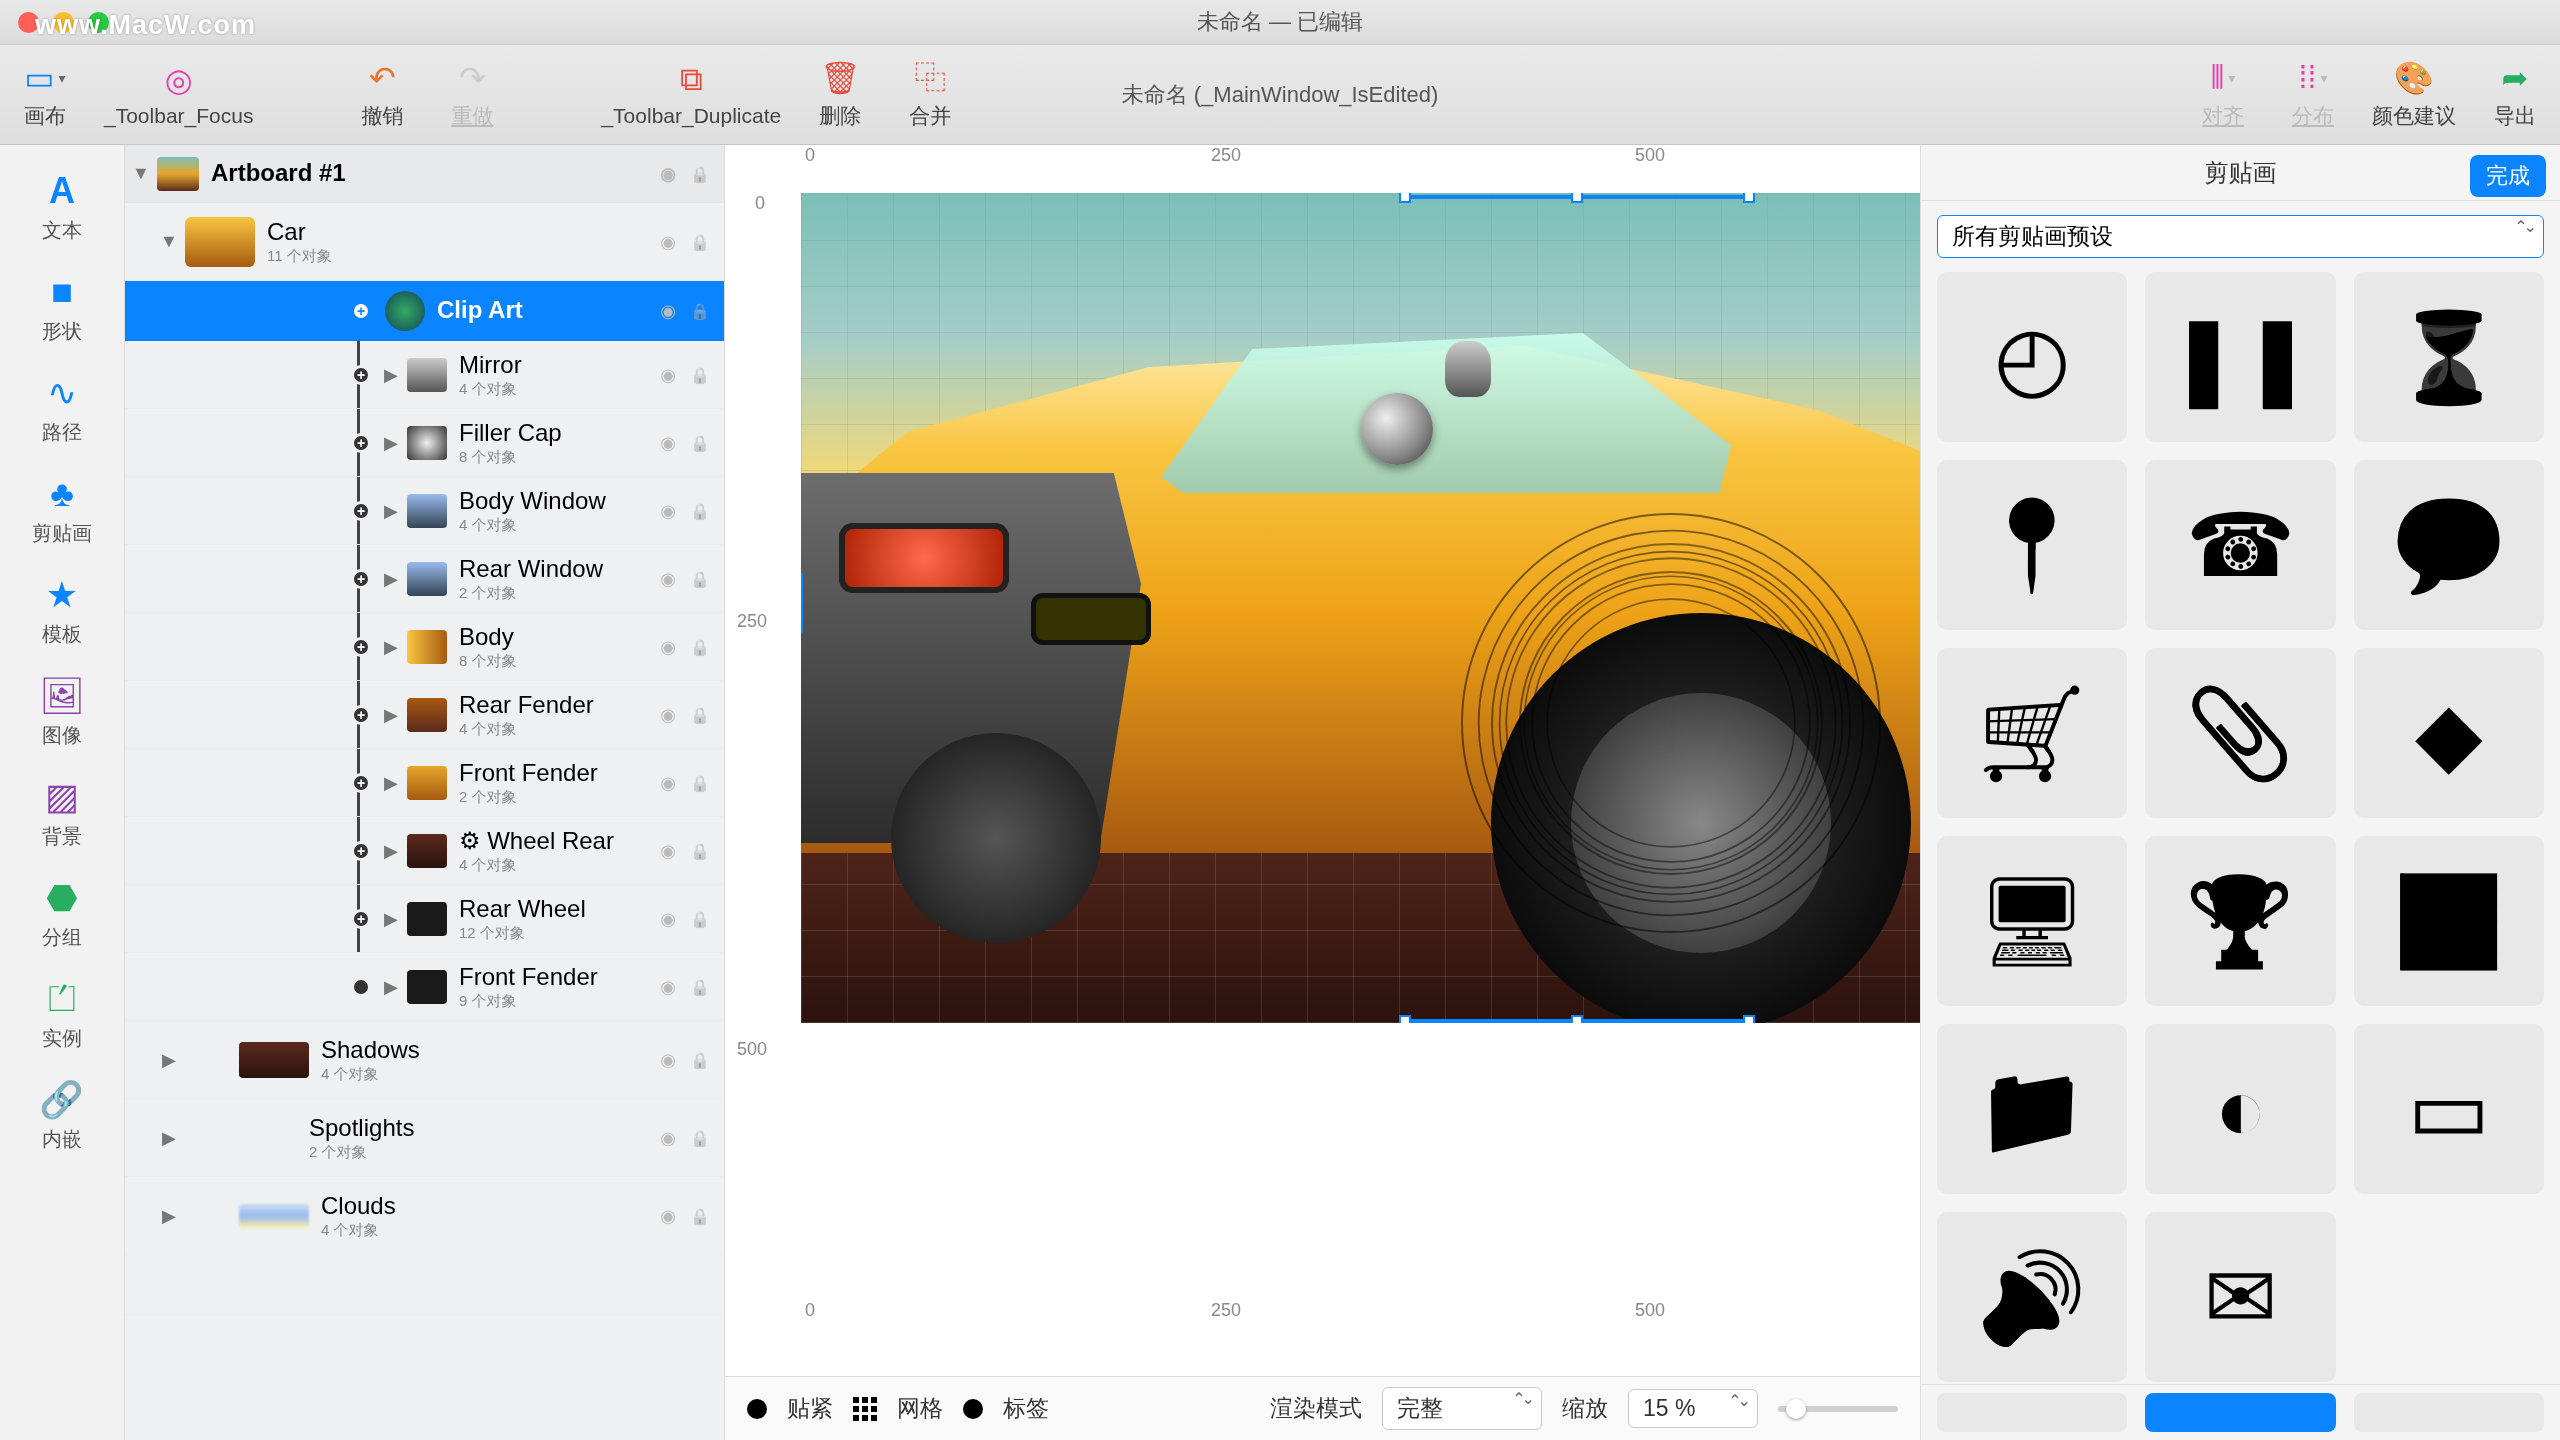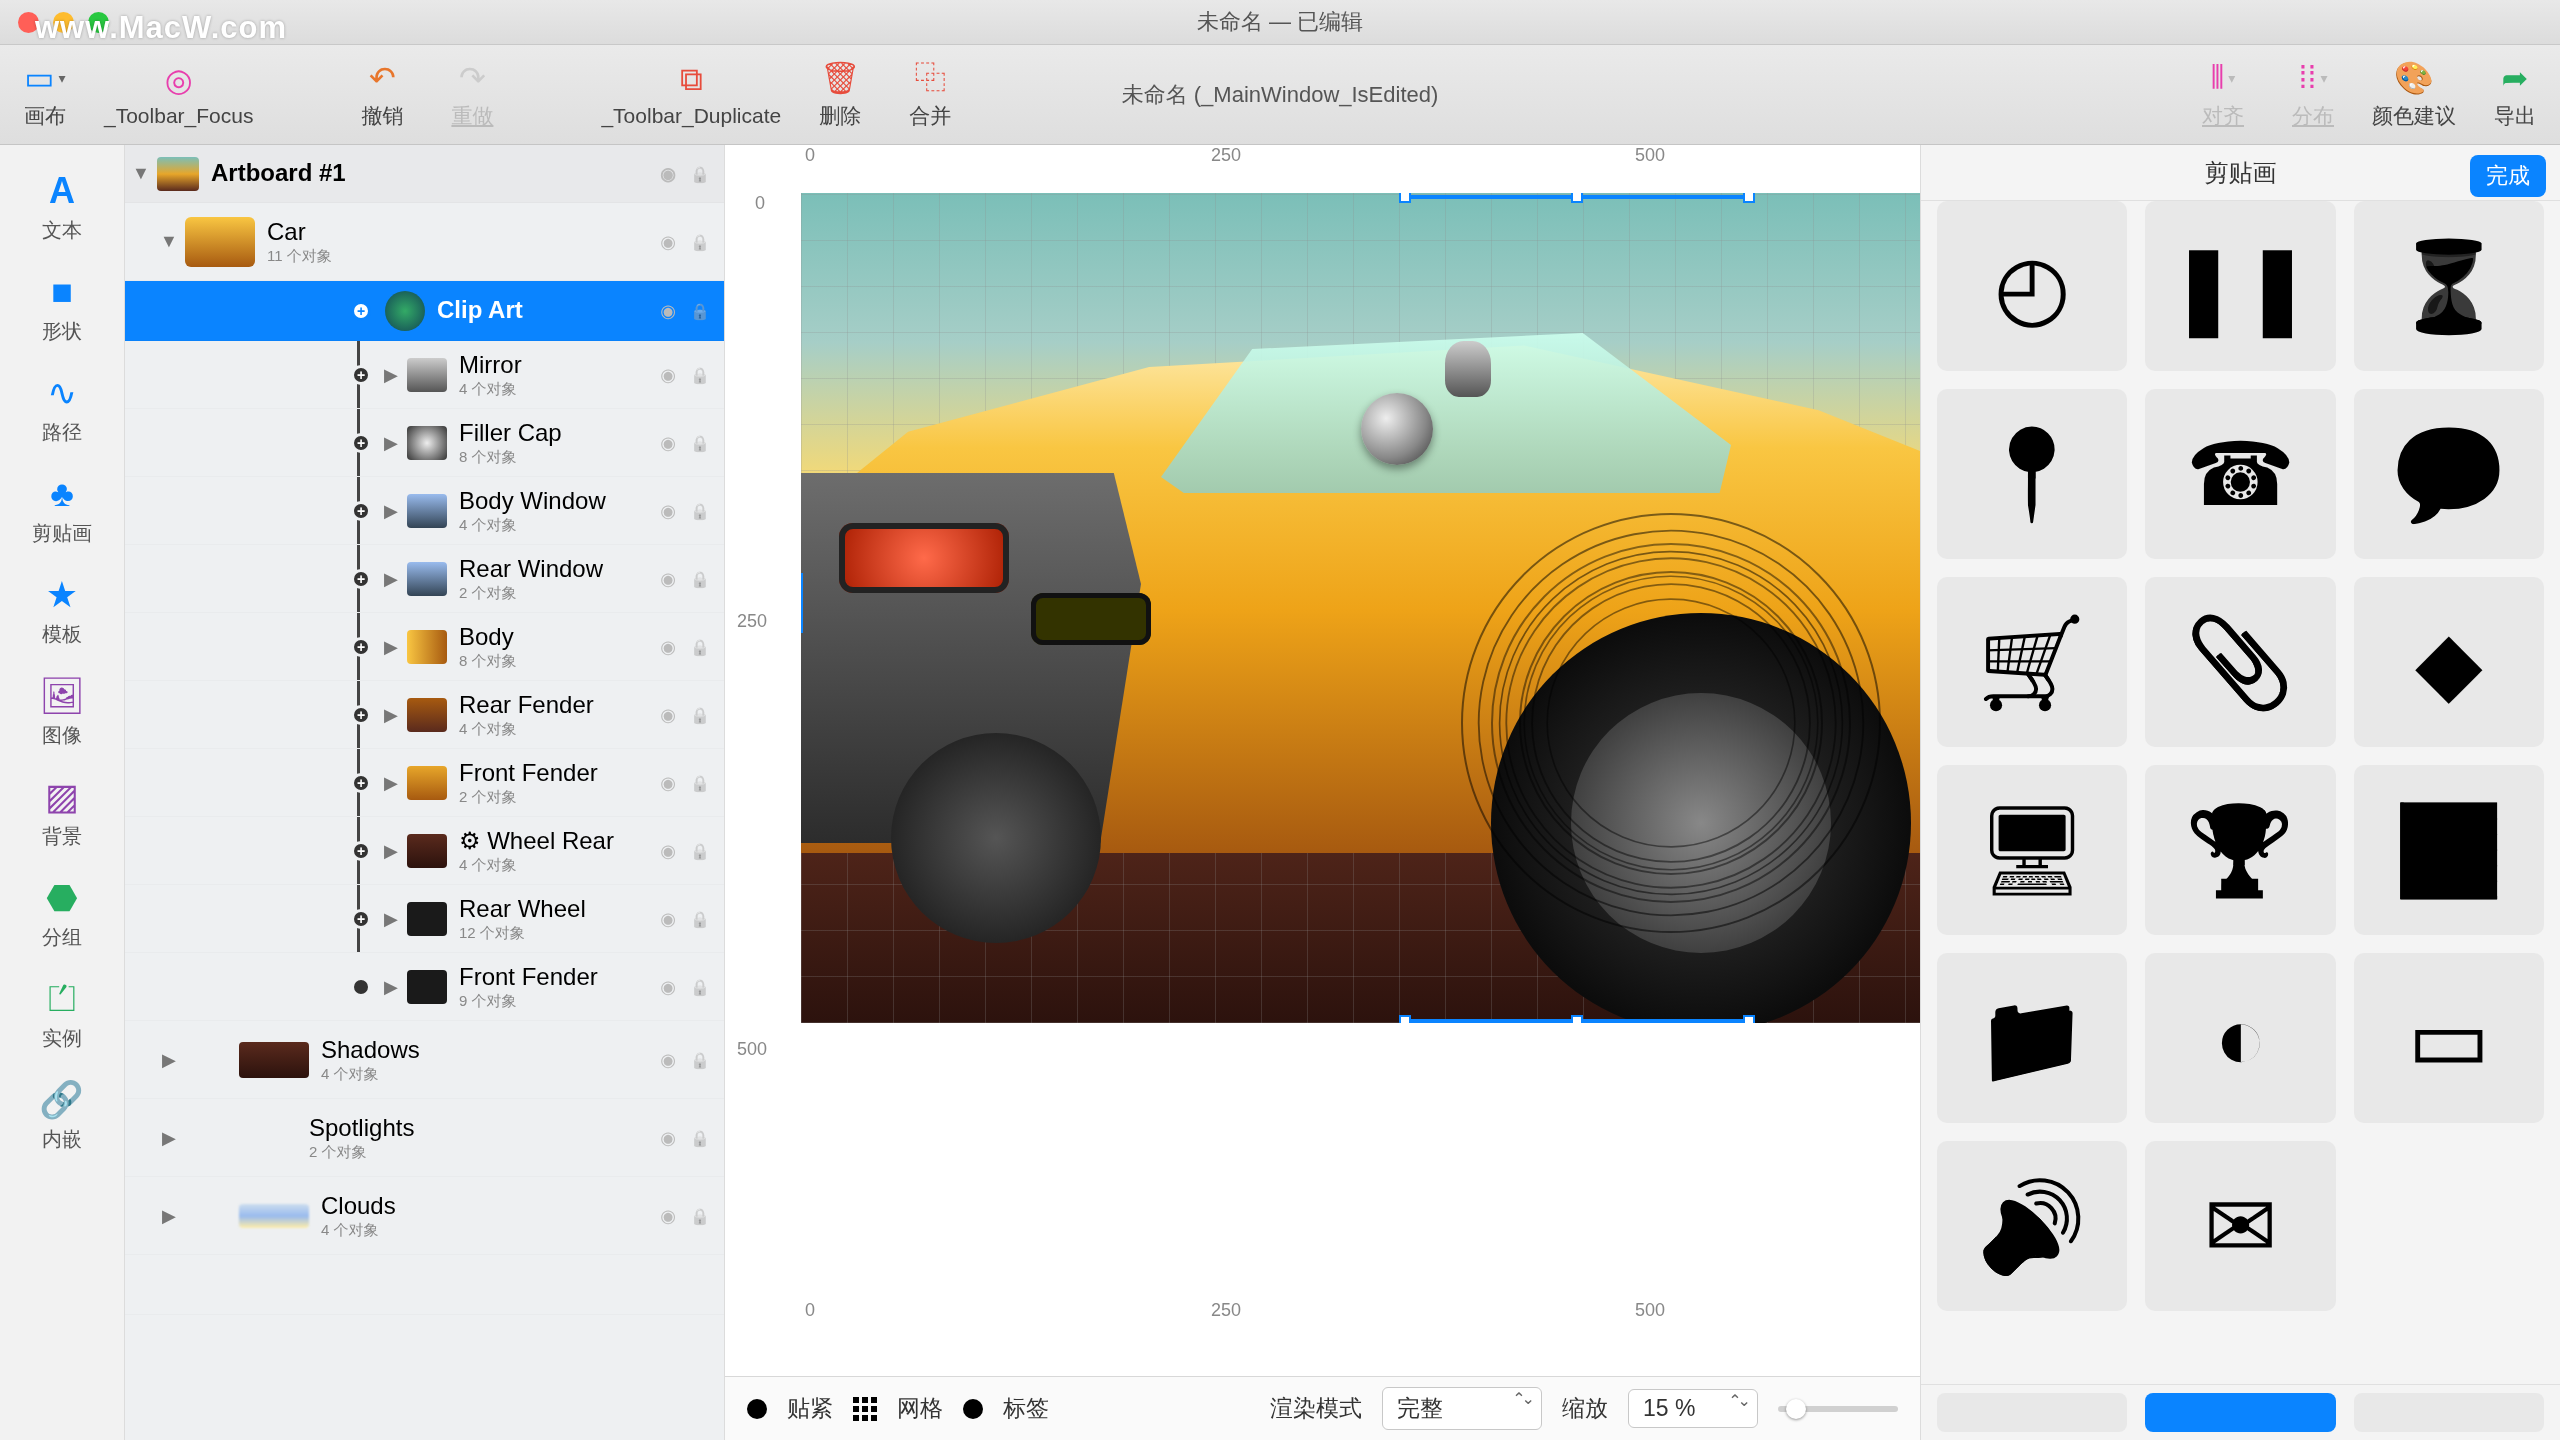--- a/index.html
+++ b/index.html
@@ -1,21 +1,21 @@
 <!DOCTYPE html>
 <html><head>
 <meta charset="utf-8">
 <style>
 * { margin: 0; padding: 0; box-sizing: border-box; font-family: -apple-system, "Helvetica Neue", Arial, sans-serif; }
 body { width: 2560px; height: 1440px; background: #f5f5f5; overflow: hidden; position: relative; }
 .titlebar { height: 45px; background: linear-gradient(#e8e8e8,#dcdcdc); display: flex; align-items: center; position: relative; border-bottom: 1px solid #c8c8c8; }
 .traffic { display: flex; gap: 14px; margin-left: 18px; }
 .traffic span { width: 21px; height: 21px; border-radius: 50%; display: inline-block; }
 .t-red { background:#ff5f57; } .t-yellow{background:#febc2e;} .t-green{background:#28c840;}
-.watermark { position:absolute; left:35px; top:10px; color:#fff; font-size:31px; font-weight:600; text-shadow:0 0 3px rgba(0,0,0,.3); letter-spacing:1px;}
+.watermark { position:absolute; left:35px; top:10px; color:#fff; font-size:27px; font-weight:600; text-shadow:0 0 3px rgba(0,0,0,.3); letter-spacing:1px;}
 .titlebar .title { position:absolute; left:50%; transform:translateX(-50%); font-size:22px; color:#555; }
 .toolbar { height: 100px; background: linear-gradient(#eaeaea,#dedede); display:flex; align-items:center; border-bottom:1px solid #c5c5c5; }
 .tb-group { display:flex; }
 .tb-btn { display:flex; flex-direction:column; align-items:center; justify-content:center; min-width:90px; padding:8px 14px; gap:6px; }
 .tb-btn .ic { height:36px; display:flex; align-items:center; justify-content:center; font-size:32px; }
 .tb-btn .lbl { font-size:21px; color:#444; white-space:nowrap; }
 .tb-btn.disabled .lbl { color:#bbb;text-decoration:underline; }
 .tb-btn.disabled .ic { color:#ccc; }
 .tb-sub { position:absolute; left:50%; transform:translateX(-50%); font-size:22px; color:#555; }
 .tb-right { margin-left:auto; display:flex; }
@@ -502,20 +502,23 @@
           <span class="kn"></span>
         </span>
     </div>
   </div>
 
   <div class="right-panel">
     <div class="rp-head">
       <span class="ttl">剪贴画</span>
       <span class="done">完成</span>
     </div>
+    <div class="rp-sel">
+      <div class="sel-combo" style="border-color:#0a84ff">所有剪贴画预设</div>
+    </div>
     <div class="clip-grid" id="clip-grid">
         <div class="clip">
           <span style="filter:grayscale(1) brightness(0)">◴</span>
         </div>
         <div class="clip">
           <span style="filter:grayscale(1) brightness(0)">❚❚</span>
         </div>
         <div class="clip">
           <span style="filter:grayscale(1) brightness(0)">⏳</span>
         </div>

